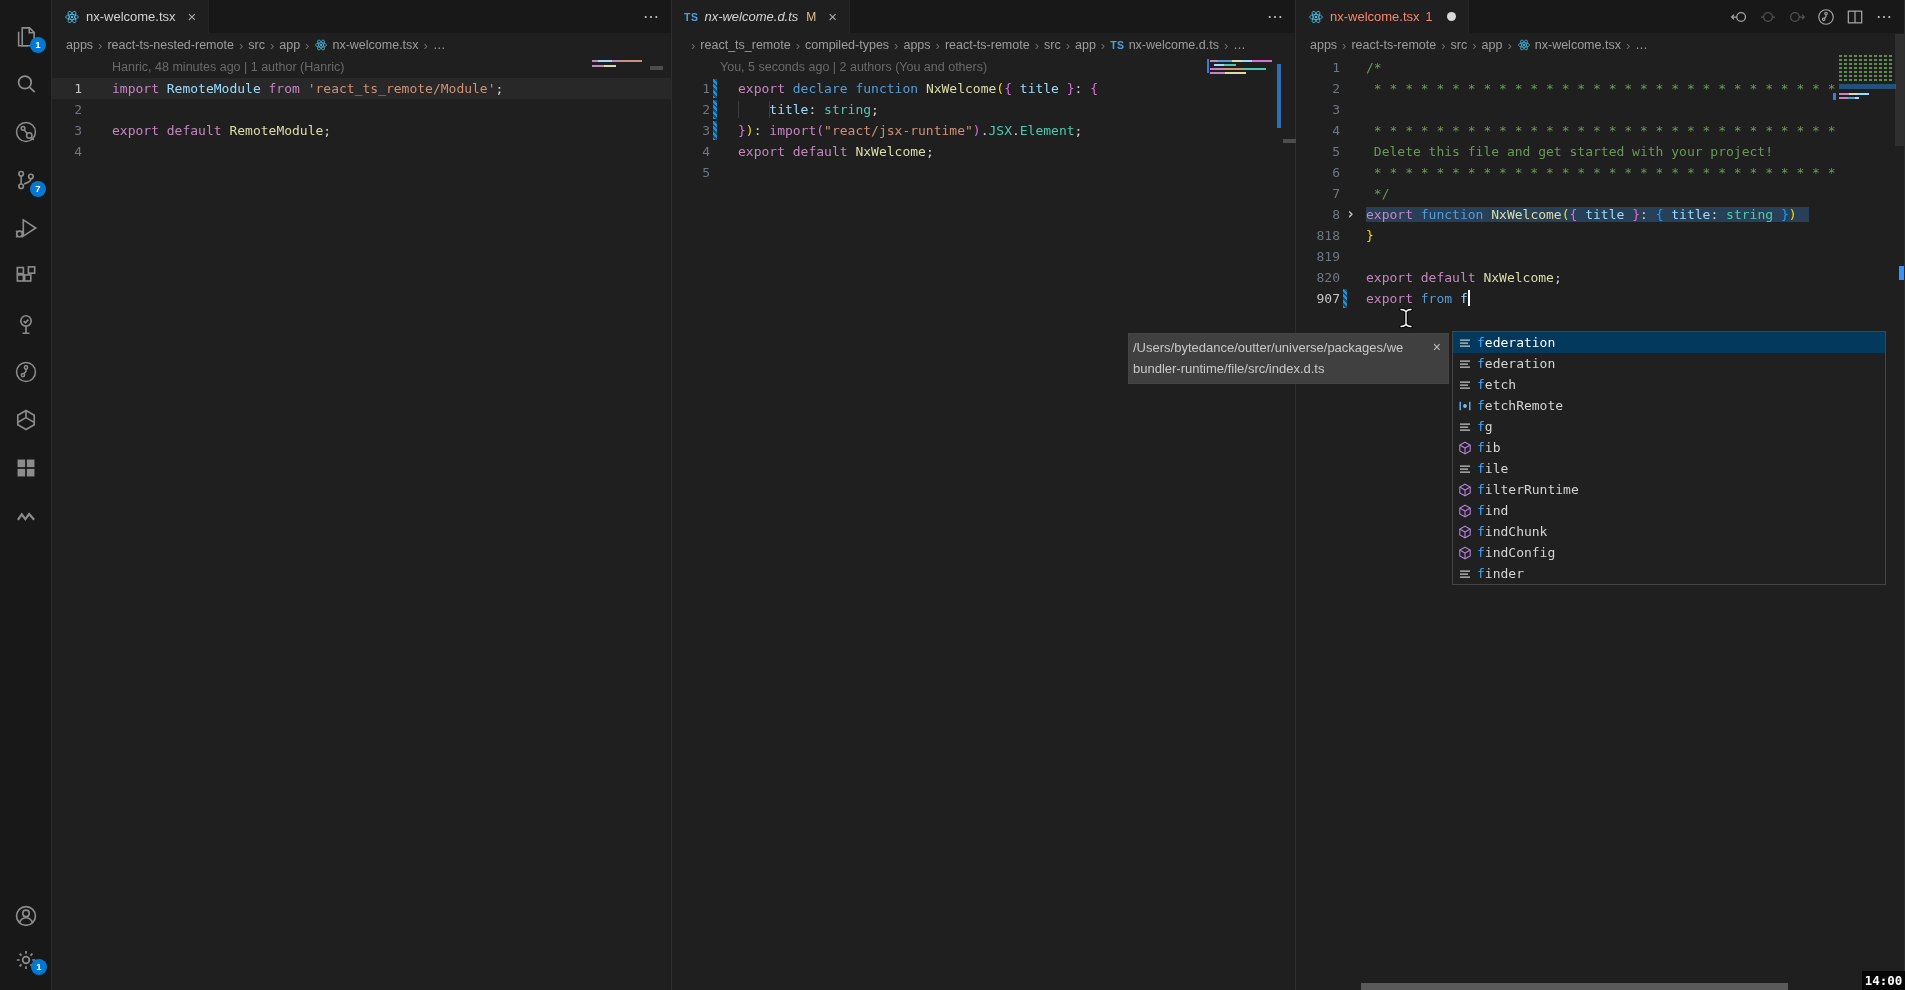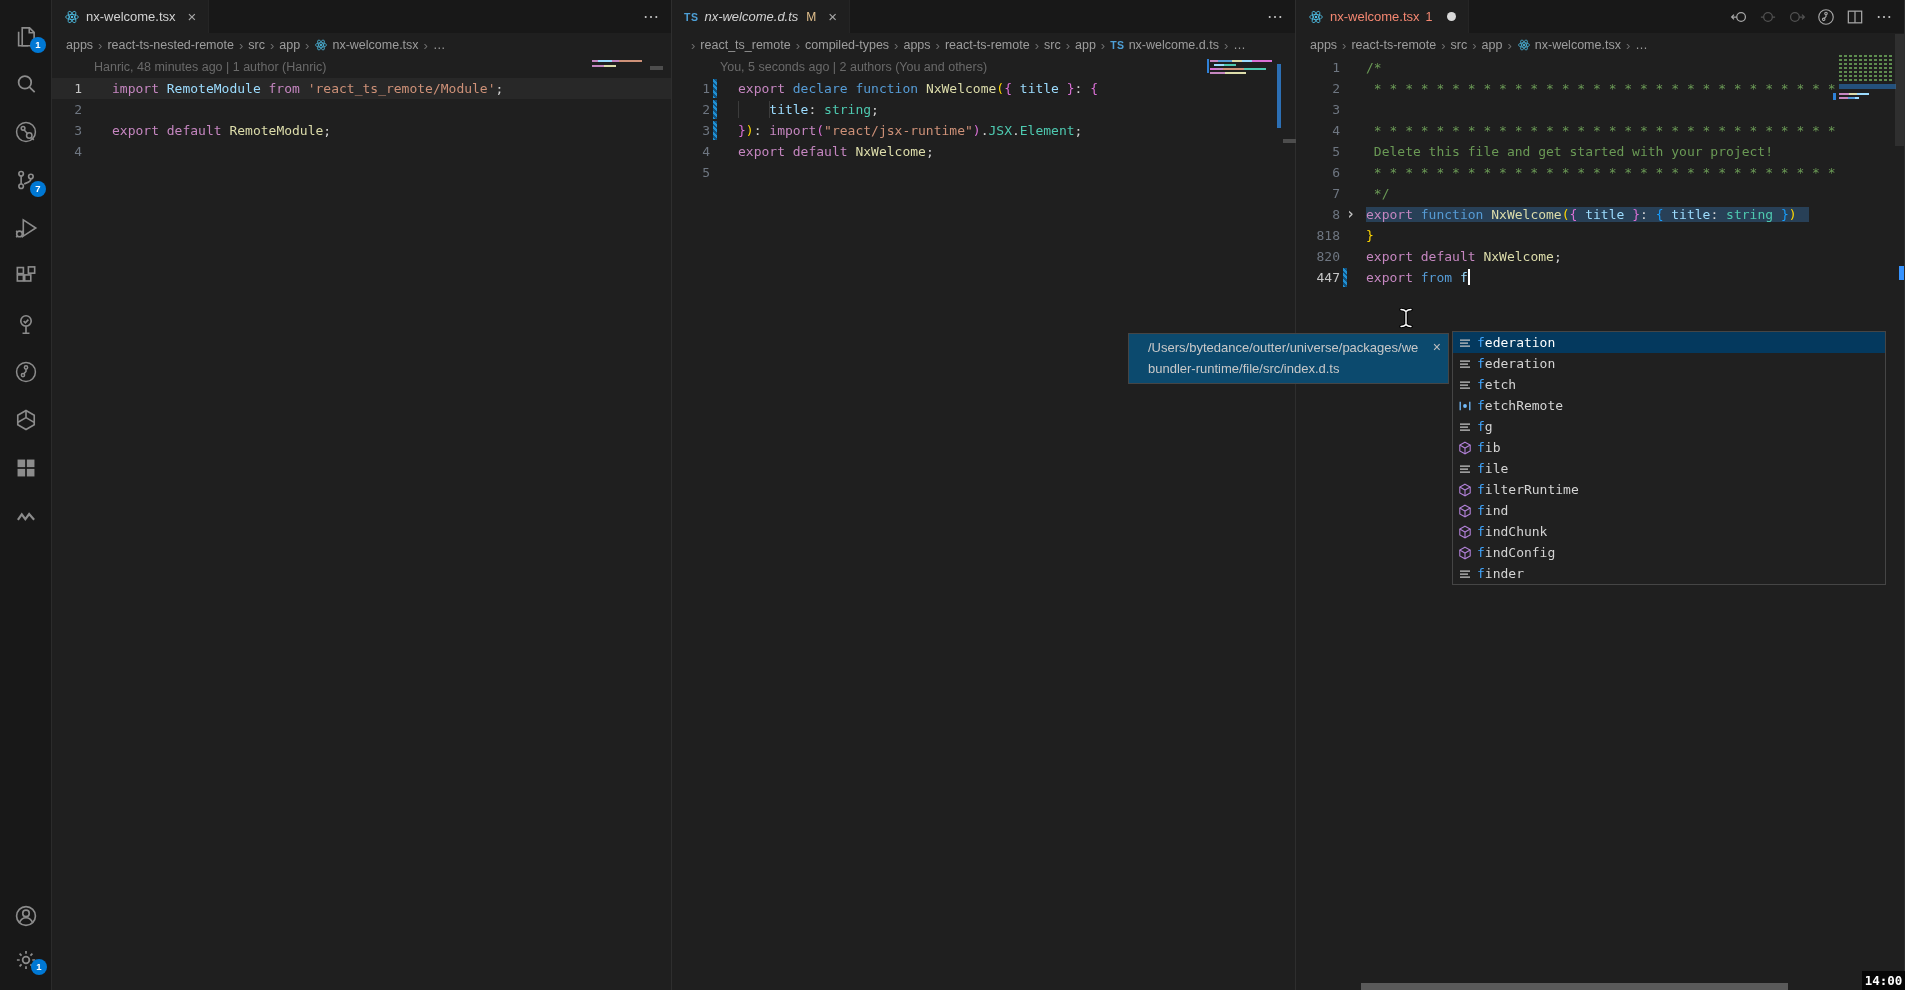--- a/index.html
+++ b/index.html
@@ -68,22 +68,22 @@
   
   #suggest{position:absolute;left:1452px;top:331px;width:434px;background:#202020;
     border:1px solid #454545;font-family:"DejaVu Sans Mono",monospace;font-size:13px;z-index:30;}
   .srow{display:flex;align-items:center;height:21px;padding:0 4px;color:#d4d4d4;cursor:pointer}
   .srow.sel{background:var(--list_selection);color:#fff}
   .srow .icon{width:16px;height:16px;flex:none;margin-right:4px;color:#c5c5c5}
   .srow .icon.module{color:#b180d7} .srow .icon.constant{color:#75beff}
   .match{color:var(--match_fg)}
 
   
-  #tooltip{position:absolute;left:1128px;top:333px;width:321px;background:#0c4a6e;border:1px solid #454545;
-    color:#c8c8c8;font-size:13px;line-height:21px;padding:3px 24px 4px 19px;z-index:29;}
+  #tooltip{position:absolute;left:1128px;top:333px;width:321px;background:#404040;border:1px solid #454545;
+    color:#c8c8c8;font-size:13px;line-height:21px;padding:3px 24px 4px 4px;z-index:29;}
   #tooltip .x{position:absolute;right:7px;top:3px;color:#c0c0c0;font-size:14px;cursor:pointer}
 
   #timer{position:absolute;left:1862px;top:971px;width:43px;height:19px;background:#060606;color:#fff;
     font-family:"DejaVu Sans Mono",monospace;font-size:12.5px;font-weight:bold;text-align:center;line-height:19px;z-index:40;}
   .decor{position:absolute;z-index:5}
   #mousecur{position:absolute;left:1398px;top:306px;width:16px;height:24px;z-index:45}
 </style>
 </head>
 <body>
 
@@ -263,21 +263,21 @@
             </span>
             <span>nx-welcome.tsx</span>
           </span>
           <span class="csep">›</span>
           <span class="crumb">
             <span>…</span>
           </span>
         </div>
         <div class="code">
           <div class="row">
-            <span class="ct blame" style="margin-left: 42px;">Hanric, 48 minutes ago | 1 author (Hanric)</span>
+            <span class="ct blame" style="margin-left: 60px;">Hanric, 48 minutes ago | 1 author (Hanric)</span>
           </div>
           <div class="row cur" style="padding-left: 8px;">
             <span class="ln on" style="width: 22px;">1</span>
             <span class="mk" style="width: 30px;"></span>
             <span class="ct"><span class="tokens"><span class="tok kw">import</span><span class="tok pl"> </span><span class="tok id">RemoteModule</span><span class="tok pl"> </span><span class="tok kw">from</span><span class="tok pl"> </span><span class="tok str">'react_ts_remote/Module'</span><span class="tok pl">;</span></span></span>
           </div>
           <div class="row" style="padding-left: 8px;">
             <span class="ln" style="width: 22px;">2</span>
             <span class="mk" style="width: 30px;"></span>
             <span class="ct"><span class="tokens"></span></span>
@@ -517,26 +517,31 @@
               <b class="fold">›</b>
             </span>
             <span class="ct"><span class="tokens hl"><span class="tok kw">export</span><span class="tok pl"> </span><span class="tok st">function</span><span class="tok pl"> </span><span class="tok fn">NxWelcome</span><span class="tok b1">(</span><span class="tok b2">{</span><span class="tok pl"> </span><span class="tok id">title</span><span class="tok pl"> </span><span class="tok b2">}</span><span class="tok pl">:</span><span class="tok pl"> </span><span class="tok b3">{</span><span class="tok pl"> </span><span class="tok id">title</span><span class="tok pl">:</span><span class="tok pl"> </span><span class="tok ty">string</span><span class="tok pl"> </span><span class="tok b3">}</span><span class="tok b1">)</span></span></span>
           </div>
           <div class="row" style="padding-left: 8px;">
             <span class="ln" style="width: 36px;">818</span>
             <span class="mk" style="width: 26px;"></span>
             <span class="ct"><span class="tokens"><span class="tok b1">}</span></span></span>
           </div>
           <div class="row" style="padding-left: 8px;">
+            <span class="ln" style="width: 36px;">819</span>
+            <span class="mk" style="width: 26px;"></span>
+            <span class="ct"><span class="tokens"></span></span>
+          </div>
+          <div class="row" style="padding-left: 8px;">
             <span class="ln" style="width: 36px;">820</span>
             <span class="mk" style="width: 26px;"></span>
             <span class="ct"><span class="tokens"><span class="tok kw">export</span><span class="tok pl"> </span><span class="tok kw">default</span><span class="tok pl"> </span><span class="tok fn">NxWelcome</span><span class="tok pl">;</span></span></span>
           </div>
           <div class="row" style="padding-left: 8px;">
-            <span class="ln on" style="width: 36px;">447</span>
+            <span class="ln on" style="width: 36px;">907</span>
             <span class="mk" style="width: 26px;">
               <b class="chg"></b>
             </span>
             <span class="ct"><span class="tokens"><span class="tok kw">export</span><span class="tok pl"> </span><span class="tok st">from</span><span class="tok pl"> </span><span class="tok id">f</span></span><b class="caret"></b></span>
           </div>
         </div>
       </section>
     </div>
 
   <div id="tooltip">

